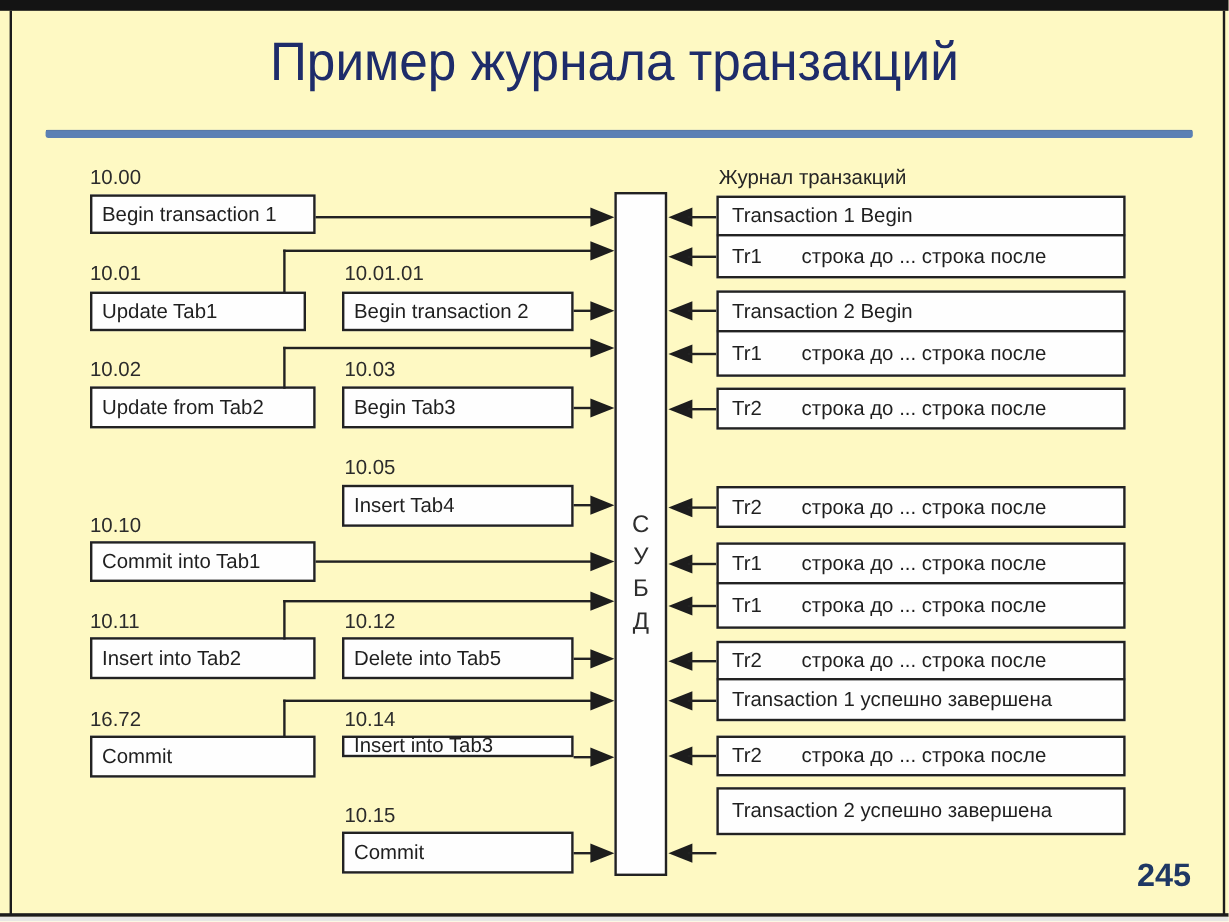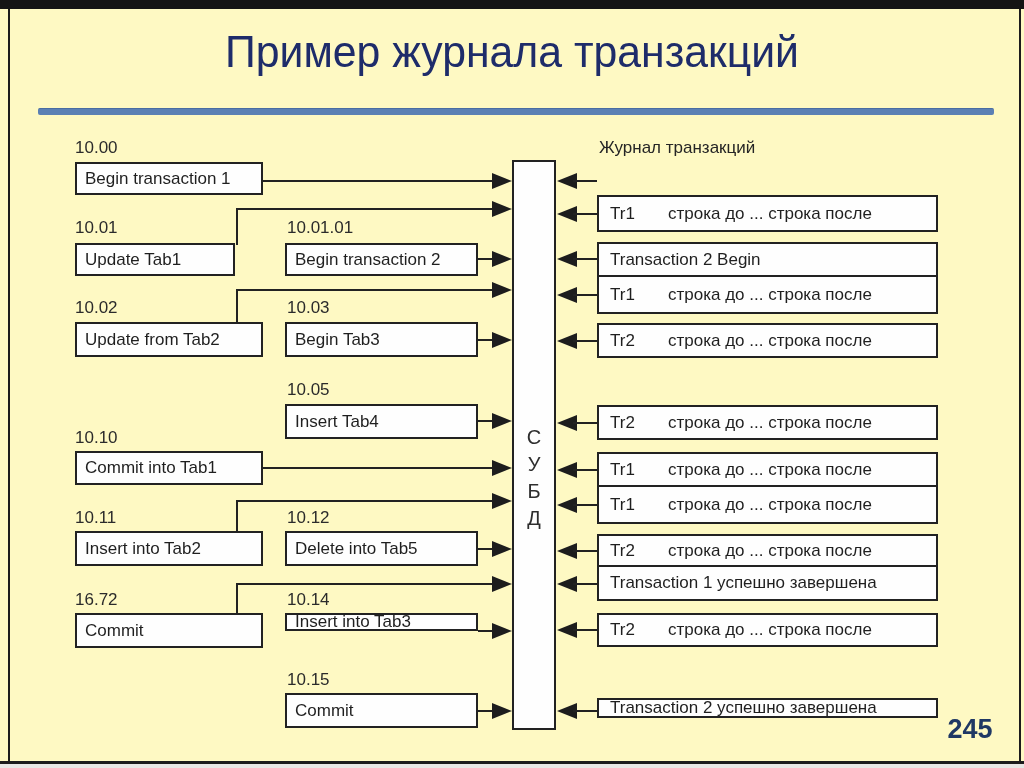--- a/index.html
+++ b/index.html
@@ -51,21 +51,21 @@
   <div class="frame-bottom"></div>
   <div class="frame-under"></div>
 
   <div class="title">Пример журнала транзакций</div>
   <div class="divider"></div>
 
   <div class="ts" style="left:75px;top:138px">10.00</div>
   <div class="ob" style="left:75px;top:162px;width:188px;height:33px">Begin transaction 1</div>
 
   <div class="ts" style="left:75px;top:218px">10.01</div>
-  <div class="ob" style="left:75px;top:243px;width:160px;height:33px">Update Tab1</div>
+  <div class="ob" style="left:75px;top:243px;width:180px;height:33px">Update Tab1</div>
 
   <div class="ts" style="left:287px;top:218px">10.01.01</div>
   <div class="ob" style="left:285px;top:243px;width:193px;height:33px">Begin transaction 2</div>
 
   <div class="ts" style="left:75px;top:298px">10.02</div>
   <div class="ob" style="left:75px;top:322px;width:188px;height:35px">Update from Tab2</div>
 
   <div class="ts" style="left:287px;top:298px">10.03</div>
   <div class="ob" style="left:285px;top:322px;width:193px;height:35px">Begin Tab3</div>
 
@@ -169,20 +169,23 @@
 
   <div class="al" style="left:557px;top:576px"></div>
   <div class="hl" style="left:573px;top:583px;width:24px"></div>
 
   <div class="al" style="left:557px;top:622px"></div>
   <div class="hl" style="left:573px;top:629px;width:24px"></div>
 
   <div class="al" style="left:557px;top:703px"></div>
   <div class="hl" style="left:573px;top:710px;width:24px"></div>
 
+  <div class="lb" style="top:163px;height:34px">
+    <span>Transaction 1 Begin</span>
+    </div>
   <div class="lb" style="top:195px;height:37px">
     <span class="pfx">Tr1</span>
     <span>строка до ... строка после</span>
     </div>
 
   <div class="lb" style="top:242px;height:35px">
     <span>Transaction 2 Begin</span>
     </div>
   <div class="lb" style="top:275px;height:39px">
     <span class="pfx">Tr1</span>
@@ -214,19 +217,19 @@
     </div>
   <div class="lb" style="top:565px;height:36px">
     <span>Transaction 1 успешно завершена</span>
     </div>
 
   <div class="lb" style="top:613px;height:34px">
     <span class="pfx">Tr2</span>
     <span>строка до ... строка после</span>
     </div>
 
-  <div class="lb" style="top:698px;height:20px">
+  <div class="lb" style="top:656px;height:40px">
     <span>Transaction 2 успешно завершена</span>
     </div>
 
   <div class="pagenum">245</div>
 
 </div>
 
 </body></html>

